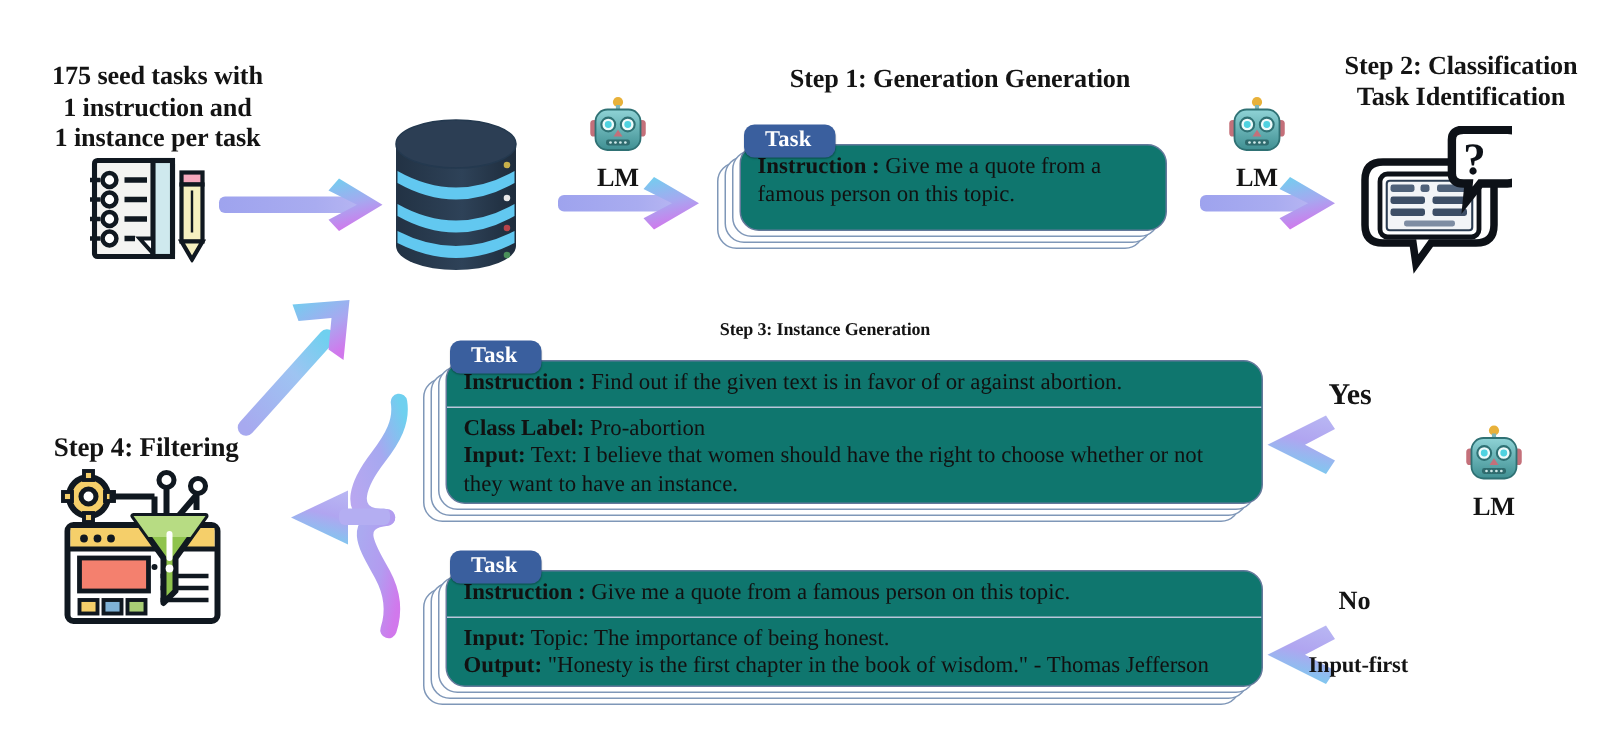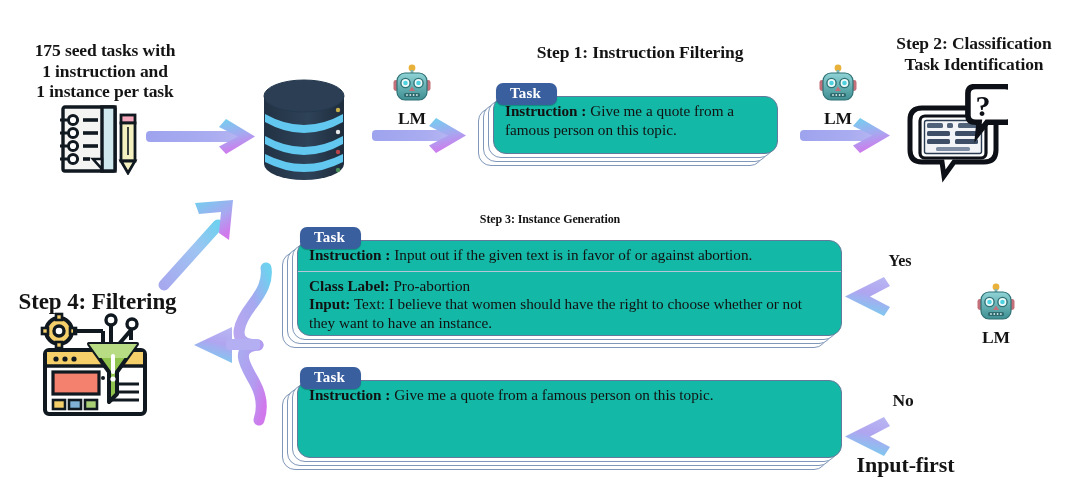--- a/index.html
+++ b/index.html
@@ -31,21 +31,21 @@
     border-radius:13px;
     background:#ffffff;
     box-sizing:border-box;
   }
   .stack .sheet.s3{left:0;top:0;}
   .stack .sheet.s2{left:5px;top:-4px;}
   .stack .sheet.s1{left:10px;top:-8px;}
   .card{
     position:absolute;
     left:15px;top:-12px;
-    background:#14b8a6;
+    background:#0f766e;
     border:1.5px solid #64799b;
     border-radius:13px;
     box-sizing:border-box;
     overflow:hidden;
   }
   .card .row{
     padding:5px 11px 6px 11px;
     font-size:15.2px;
     line-height:1.22;
     color:#111;
@@ -230,21 +230,21 @@
       <path d="M20 22.5 L17 27 L23 27 Z" fill="#c4707a"></path>
       <rect x="12" y="29" width="16" height="4" rx="1.6" fill="#2f6b6e"></rect>
       <circle cx="15" cy="31" r="0.9" fill="#cfe8e8"></circle>
       <circle cx="18.3" cy="31" r="0.9" fill="#cfe8e8"></circle>
       <circle cx="21.6" cy="31" r="0.9" fill="#cfe8e8"></circle>
       <circle cx="24.9" cy="31" r="0.9" fill="#cfe8e8"></circle>
     </svg>
   </div>
   <div class="lbl" style="left:382px;top:108px;width:60px;font-size:17.5px;">LM</div>
 
-  <div class="lbl" style="left:480px;top:42px;width:320px;font-size:17.5px;">Step 1: Instruction Filtering</div>
+  <div class="lbl" style="left:480px;top:42px;width:320px;font-size:17.5px;">Step 1: Generation Generation</div>
 
   <div class="stack" style="left:478px;top:108px;width:300px;height:62px;">
     <div class="sheet s3" style="width:285px;height:58px;"></div>
     <div class="sheet s2" style="width:285px;height:58px;"></div>
     <div class="sheet s1" style="width:285px;height:58px;"></div>
     <div class="tasktab" style="left:18px;top:-25px;">Task</div>
     <div class="card" style="width:285px;height:58px;">
       <div class="row">
         <b>Instruction :</b><span> Give me a quote from a famous person on this topic.</span>
       </div>
@@ -298,44 +298,48 @@
 
   <div class="lbl" style="left:380px;top:212px;width:340px;font-size:12px;">Step 3: Instance Generation</div>
 
   <div class="stack" style="left:282px;top:252px;width:560px;height:100px;">
     <div class="sheet s3" style="width:545px;height:96px;"></div>
     <div class="sheet s2" style="width:545px;height:96px;"></div>
     <div class="sheet s1" style="width:545px;height:96px;"></div>
     <div class="tasktab" style="left:18px;top:-25px;">Task</div>
     <div class="card" style="width:545px;height:96px;">
       <div class="row">
-        <b>Instruction :</b><span> Input out if the given text is in favor of or against abortion.</span>
+        <b>Instruction :</b><span> Find out if the given text is in favor of or against abortion.</span>
       </div>
       <div class="row">
         <div><b>Class Label:</b><span> Pro-abortion</span></div>
         <div><b>Input:</b><span> Text: I believe that women should have the right to choose whether or not they want to have an instance.</span></div>
       </div>
     </div>
   </div>
 
   <div class="stack" style="left:282px;top:392px;width:560px;height:82px;">
     <div class="sheet s3" style="width:545px;height:78px;"></div>
     <div class="sheet s2" style="width:545px;height:78px;"></div>
     <div class="sheet s1" style="width:545px;height:78px;"></div>
     <div class="tasktab" style="left:18px;top:-25px;">Task</div>
     <div class="card" style="width:545px;height:78px;">
       <div class="row">
         <b>Instruction :</b><span> Give me a quote from a famous person on this topic.</span>
       </div>
+      <div class="row">
+        <div><b>Input:</b><span> Topic: The importance of being honest.</span></div>
+        <div><b>Output:</b><span> "Honesty is the first chapter in the book of wisdom." - Thomas Jefferson</span></div>
+      </div>
     </div>
   </div>
 
-  <div class="lbl" style="left:855px;top:252px;width:90px;font-size:16px;">Yes</div>
+  <div class="lbl" style="left:855px;top:252px;width:90px;font-size:20px;">Yes</div>
   <div class="lbl" style="left:858px;top:390px;width:90px;font-size:17.5px;">No</div>
-  <div class="lbl" style="left:843px;top:452px;width:125px;font-size:22px;">Input-first</div>
+  <div class="lbl" style="left:843px;top:436px;width:125px;font-size:15px;">Input-first</div>
 
   <div class="icon" style="left:976px;top:283px;">
     <svg width="40" height="42" viewBox="0 0 40 42">
       <circle cx="20" cy="4" r="3.4" fill="#e8b13a"></circle>
       <rect x="18.6" y="6" width="2.8" height="4" fill="#7fb6b8"></rect>
       <rect x="1.5" y="16" width="5" height="11" rx="2.4" fill="#c4707a"></rect>
       <rect x="33.5" y="16" width="5" height="11" rx="2.4" fill="#c4707a"></rect>
       <rect x="5" y="9" width="30" height="27" rx="8" fill="url(#rbody)" stroke="#2f7174" stroke-width="1.2"></rect>
       <circle cx="13.5" cy="19" r="4.6" fill="#effbfb" stroke="#2f7174" stroke-width="1.4"></circle>
       <circle cx="26.5" cy="19" r="4.6" fill="#effbfb" stroke="#2f7174" stroke-width="1.4"></circle>
@@ -344,21 +348,21 @@
       <path d="M20 22.5 L17 27 L23 27 Z" fill="#c4707a"></path>
       <rect x="12" y="29" width="16" height="4" rx="1.6" fill="#2f6b6e"></rect>
       <circle cx="15" cy="31" r="0.9" fill="#cfe8e8"></circle>
       <circle cx="18.3" cy="31" r="0.9" fill="#cfe8e8"></circle>
       <circle cx="21.6" cy="31" r="0.9" fill="#cfe8e8"></circle>
       <circle cx="24.9" cy="31" r="0.9" fill="#cfe8e8"></circle>
     </svg>
   </div>
   <div class="lbl" style="left:966px;top:327px;width:60px;font-size:17.5px;">LM</div>
 
-  <div class="lbl" style="left:10px;top:288px;width:175px;font-size:23px;">Step 4: Filtering</div>
+  <div class="lbl" style="left:10px;top:288px;width:175px;font-size:18px;">Step 4: Filtering</div>
 
   <div class="icon" style="left:33px;top:312px;">
     <svg width="124" height="108" viewBox="0 0 124 108">
 
       <rect x="12" y="38" width="100" height="64" rx="4" fill="#ffffff" stroke="#101820" stroke-width="4"></rect>
       <rect x="14" y="40" width="96" height="14" fill="#f5cf6a"></rect>
       <line x1="12" y1="54" x2="112" y2="54" stroke="#101820" stroke-width="3.4"></line>
       <circle cx="23" cy="47" r="2.6" fill="#101820"></circle>
       <circle cx="32" cy="47" r="2.6" fill="#101820"></circle>
       <circle cx="41" cy="47" r="2.6" fill="#101820"></circle>

